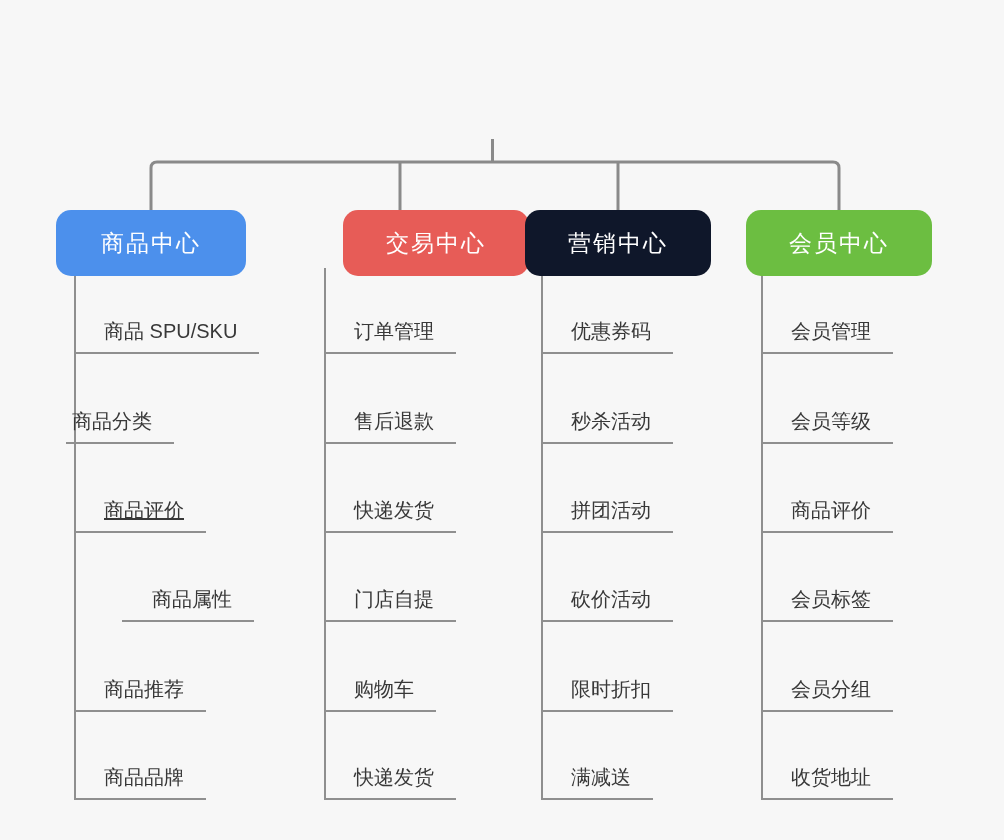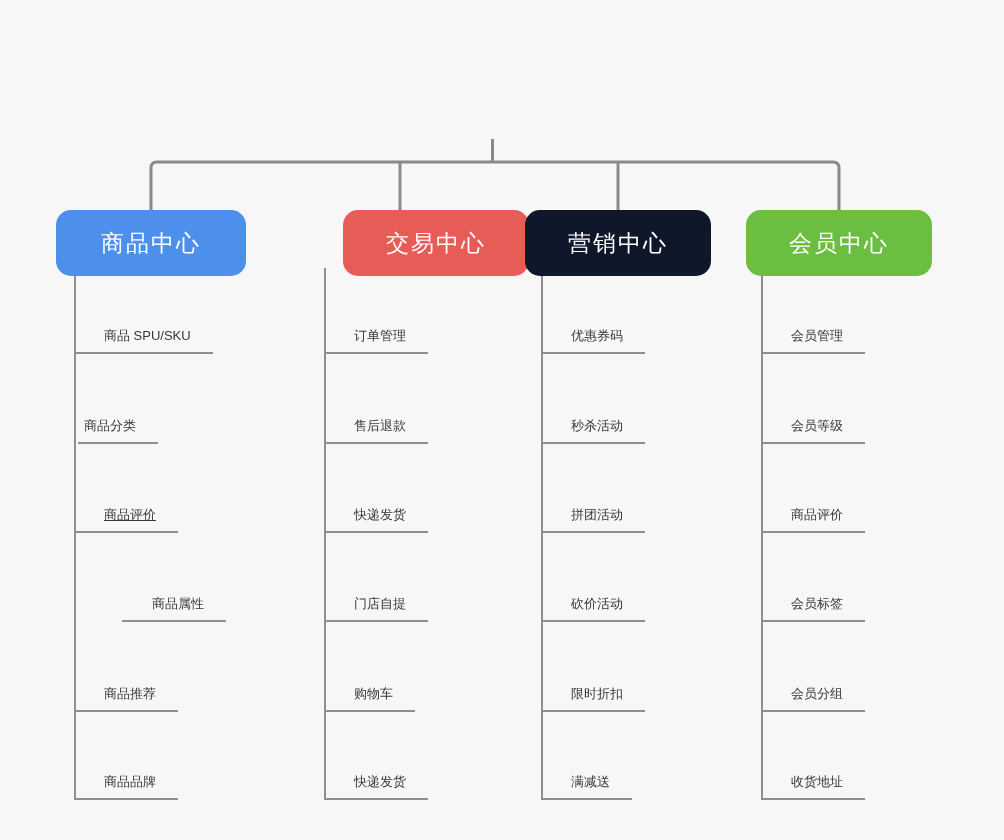--- a/index.html
+++ b/index.html
@@ -21,21 +21,21 @@
   }
   .branch-box{
     position:absolute;top:210px;height:66px;border-radius:15px;
     color:#ffffff;font-size:23px;letter-spacing:2px;font-weight:400;
     display:flex;align-items:center;justify-content:center;cursor:pointer;
     white-space:nowrap;
   }
   .leaf{
     position:absolute;white-space:nowrap;height:31px;
     padding:0 22px 7px 30px;border-bottom:2px solid #8f8f8f;
-    font-size:13px;color:#383838;display:flex;align-items:flex-end;
+    font-size:20px;color:#383838;display:flex;align-items:flex-end;
     cursor:pointer;background:transparent;
   }
 </style>
 </head>
 <body>
 
 <div class="canvas" style="background: rgb(247, 247, 247);">
 
   <svg id="connectors" width="1004" height="840">
       <path d="M492.5,139 V162" stroke="#8a8a8a" stroke-width="3" fill="none"></path>
@@ -45,21 +45,21 @@
       <path d="M75,268 V799" stroke="#8f8f8f" stroke-width="2" fill="none"></path>
       <path d="M325,268 V799" stroke="#8f8f8f" stroke-width="2" fill="none"></path>
       <path d="M542,268 V799" stroke="#8f8f8f" stroke-width="2" fill="none"></path>
       <path d="M762,268 V799" stroke="#8f8f8f" stroke-width="2" fill="none"></path>
     </svg>
 
 
   <div id="branches">
       <div class="branch-box" style="left: 56px; width: 190px; background: rgb(76, 144, 236);">商品中心</div>
       <div class="leaf" style="left: 74px; top: 314px;">商品 SPU/SKU</div>
-      <div class="leaf" style="left: 78px; top: 404px; padding-left: 6px;">商品分类</div>
+      <div class="leaf" style="left: 66px; top: 404px; padding-left: 6px;">商品分类</div>
       <div class="leaf" style="left: 74px; top: 493px; text-decoration: underline;">商品评价</div>
       <div class="leaf" style="left: 74px; top: 582px; margin-left: 48px;">商品属性</div>
       <div class="leaf" style="left: 74px; top: 672px;">商品推荐</div>
       <div class="leaf" style="left: 74px; top: 760px;">商品品牌</div>
       <div class="branch-box" style="left: 307px; width: 186px; background: rgb(231, 92, 87); margin-left: 36px;">交易中心</div>
       <div class="leaf" style="left: 324px; top: 314px;">订单管理</div>
       <div class="leaf" style="left: 324px; top: 404px;">售后退款</div>
       <div class="leaf" style="left: 324px; top: 493px;">快递发货</div>
       <div class="leaf" style="left: 324px; top: 582px;">门店自提</div>
       <div class="leaf" style="left: 324px; top: 672px;">购物车</div>

